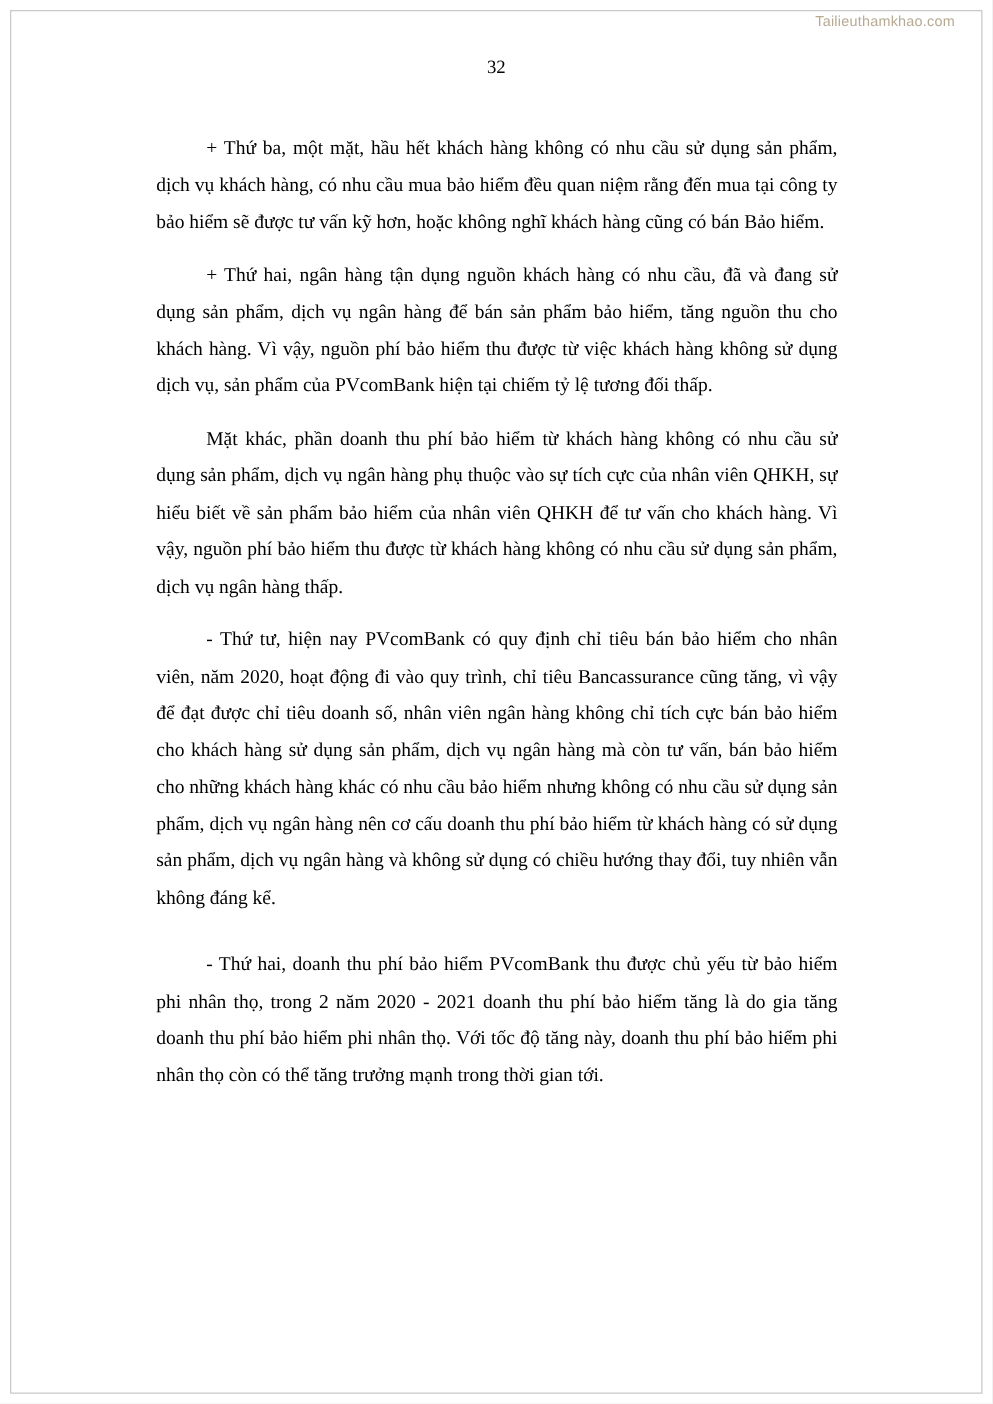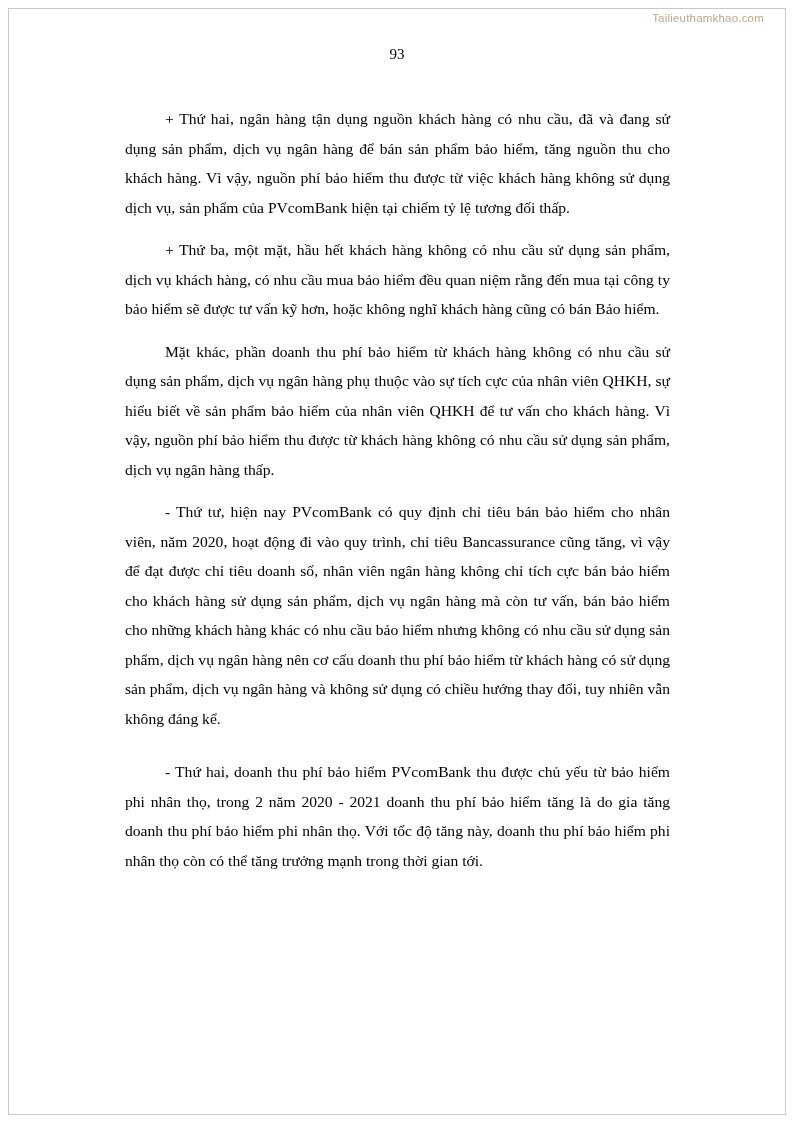--- a/index.html
+++ b/index.html
@@ -68,22 +68,22 @@
   }
 </style>
 </head>
 <body>
 
 <div class="page">
   <div class="page-border"></div>
 
   <div class="watermark">Tailieuthamkhao.com</div>
 
-  <div class="page-number">93</div>
+  <div class="page-number">32</div>
 
   <div class="content">
+    <p class="para">+ Thứ ba, một mặt, hầu hết khách hàng không có nhu cầu sử dụng sản phẩm, dịch vụ khách hàng, có nhu cầu mua bảo hiểm đều quan niệm rằng đến mua tại công ty bảo hiểm sẽ được tư vấn kỹ hơn, hoặc không nghĩ khách hàng cũng có bán Bảo hiểm.</p>
     <p class="para">+ Thứ hai, ngân hàng tận dụng nguồn khách hàng có nhu cầu, đã và đang sử dụng sản phẩm, dịch vụ ngân hàng để bán sản phẩm bảo hiểm, tăng nguồn thu cho khách hàng. Vì vậy, nguồn phí bảo hiểm thu được từ việc khách hàng không sử dụng dịch vụ, sản phẩm của PVcomBank hiện tại chiếm tỷ lệ tương đối thấp.</p>
-    <p class="para">+ Thứ ba, một mặt, hầu hết khách hàng không có nhu cầu sử dụng sản phẩm, dịch vụ khách hàng, có nhu cầu mua bảo hiểm đều quan niệm rằng đến mua tại công ty bảo hiểm sẽ được tư vấn kỹ hơn, hoặc không nghĩ khách hàng cũng có bán Bảo hiểm.</p>
     <p class="para">Mặt khác, phần doanh thu phí bảo hiểm từ khách hàng không có nhu cầu sử dụng sản phẩm, dịch vụ ngân hàng phụ thuộc vào sự tích cực của nhân viên QHKH, sự hiểu biết về sản phẩm bảo hiểm của nhân viên QHKH để tư vấn cho khách hàng. Vì vậy, nguồn phí bảo hiểm thu được từ khách hàng không có nhu cầu sử dụng sản phẩm, dịch vụ ngân hàng thấp.</p>
     <p class="para">- Thứ tư, hiện nay PVcomBank có quy định chỉ tiêu bán bảo hiểm cho nhân viên, năm 2020, hoạt động đi vào quy trình, chỉ tiêu Bancassurance cũng tăng, vì vậy để đạt được chỉ tiêu doanh số, nhân viên ngân hàng không chỉ tích cực bán bảo hiểm cho khách hàng sử dụng sản phẩm, dịch vụ ngân hàng mà còn tư vấn, bán bảo hiểm cho những khách hàng khác có nhu cầu bảo hiểm nhưng không có nhu cầu sử dụng sản phẩm, dịch vụ ngân hàng nên cơ cấu doanh thu phí bảo hiểm từ khách hàng có sử dụng sản phẩm, dịch vụ ngân hàng và không sử dụng có chiều hướng thay đổi, tuy nhiên vẫn không đáng kể.</p>
     <p class="para">- Thứ hai, doanh thu phí bảo hiểm PVcomBank thu được chủ yếu từ bảo hiểm phi nhân thọ, trong 2 năm 2020 - 2021 doanh thu phí bảo hiểm tăng là do gia tăng doanh thu phí bảo hiểm phi nhân thọ. Với tốc độ tăng này, doanh thu phí bảo hiểm phi nhân thọ còn có thể tăng trưởng mạnh trong thời gian tới.</p>
   </div>
 </div>
 
 </body></html>

